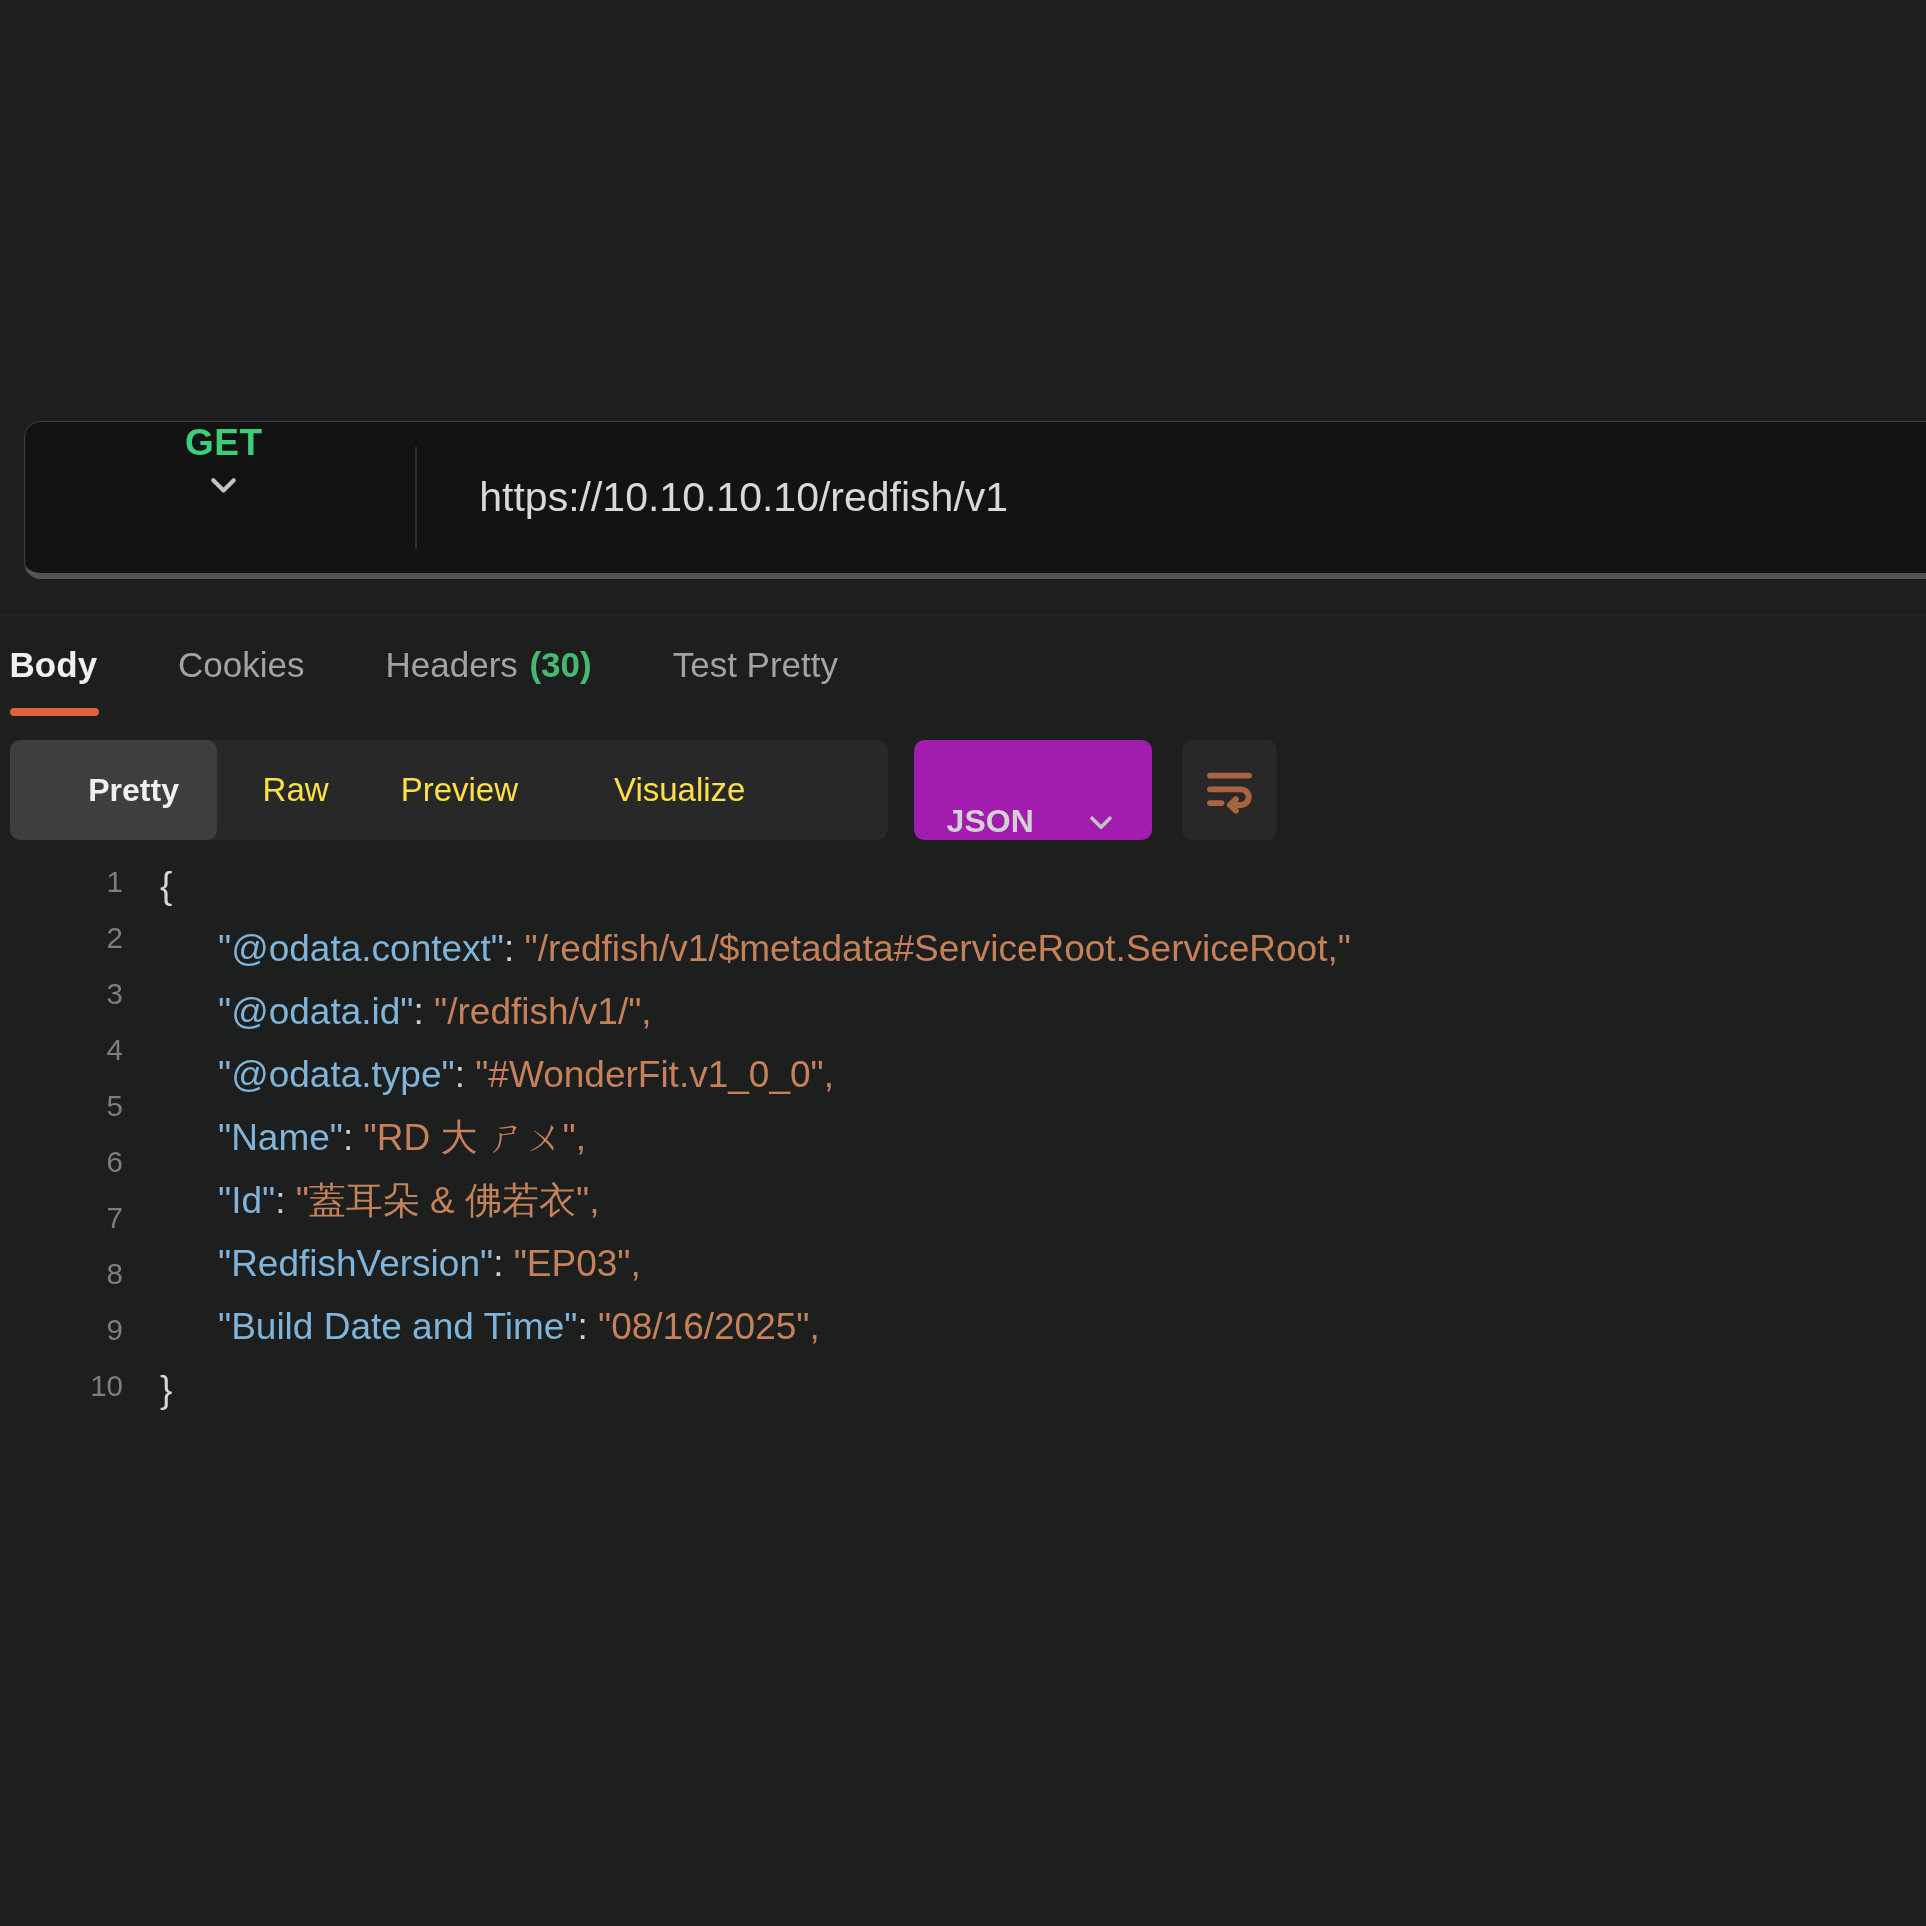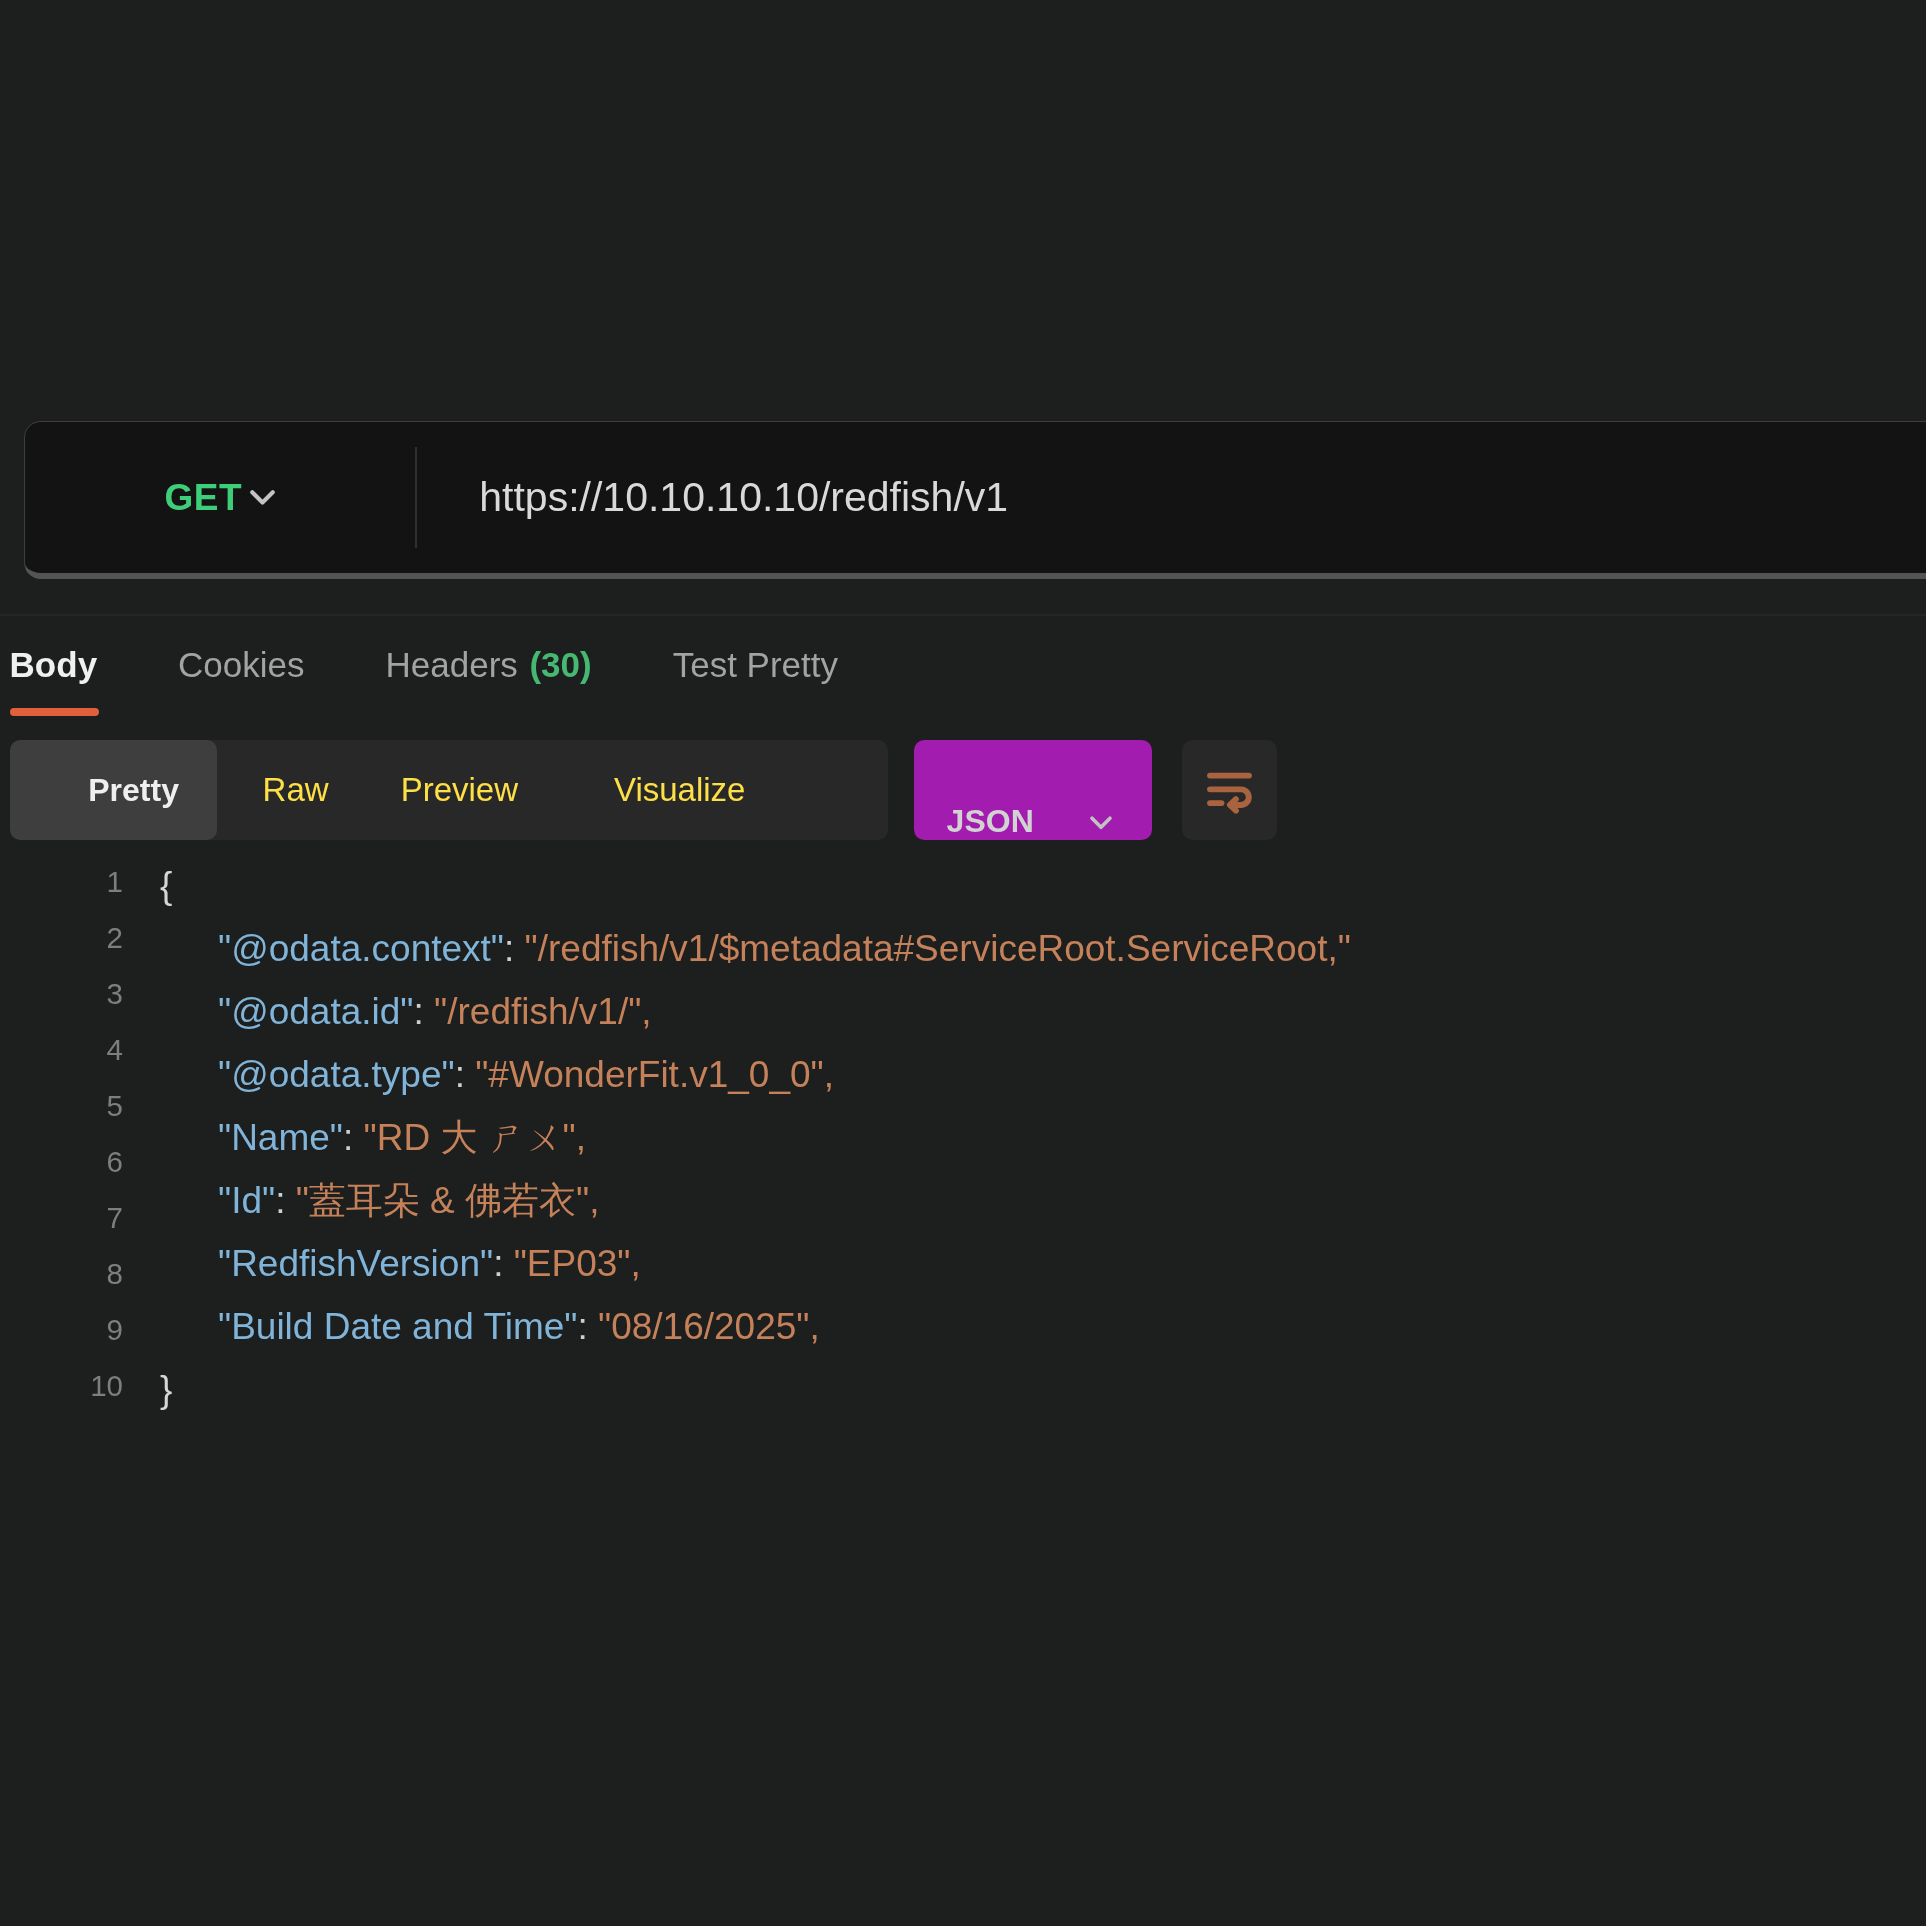--- a/index.html
+++ b/index.html
@@ -11,21 +11,21 @@
     --url-text:#d9d9d9;
   }
   *{margin:0;padding:0;box-sizing:border-box;}
   html,body{width:1926px;height:1926px;background:#1d1e1e;overflow:hidden;
     font-family:"Liberation Sans","DejaVu Sans",sans-serif;}
   
   .request-bar{position:absolute;left:24.4px;top:421px;width:1923px;height:158px;
     background:#131313;border:1.9px solid #3d3e3e;border-bottom:6.4px solid #545454;
     border-radius:16.7px;display:flex;align-items:center;}
   .method{width:390px;height:100%;display:flex;align-items:center;
-    justify-content:center;padding:0 36px 0 43px;cursor:pointer;}
+    justify-content:flex-start;padding:0 36px 0 43px;cursor:pointer;flex-direction:column;}
   .method-label{font-size:37px;font-weight:700;letter-spacing:0.6px;color:var(--method-green);}
   .chev{stroke:#c3c3c3;stroke-width:2.4;fill:none;stroke-linecap:round;stroke-linejoin:round;}
   .vdivider{width:1.9px;height:101px;background:#2f2f2f;flex:none;}
   .url-input{flex:1;margin-left:62px;font-size:41px;color:var(--url-text);
     background:transparent;border:none;outline:none;
     font-family:"Liberation Sans","DejaVu Sans",sans-serif;}
   .hairline{position:absolute;left:0;top:614px;width:1926px;height:1.9px;background:#252627;}
   
   .resp-tabs{position:absolute;left:9.6px;top:642px;display:flex;gap:81px;
     align-items:center;font-size:35px;line-height:45px;}

